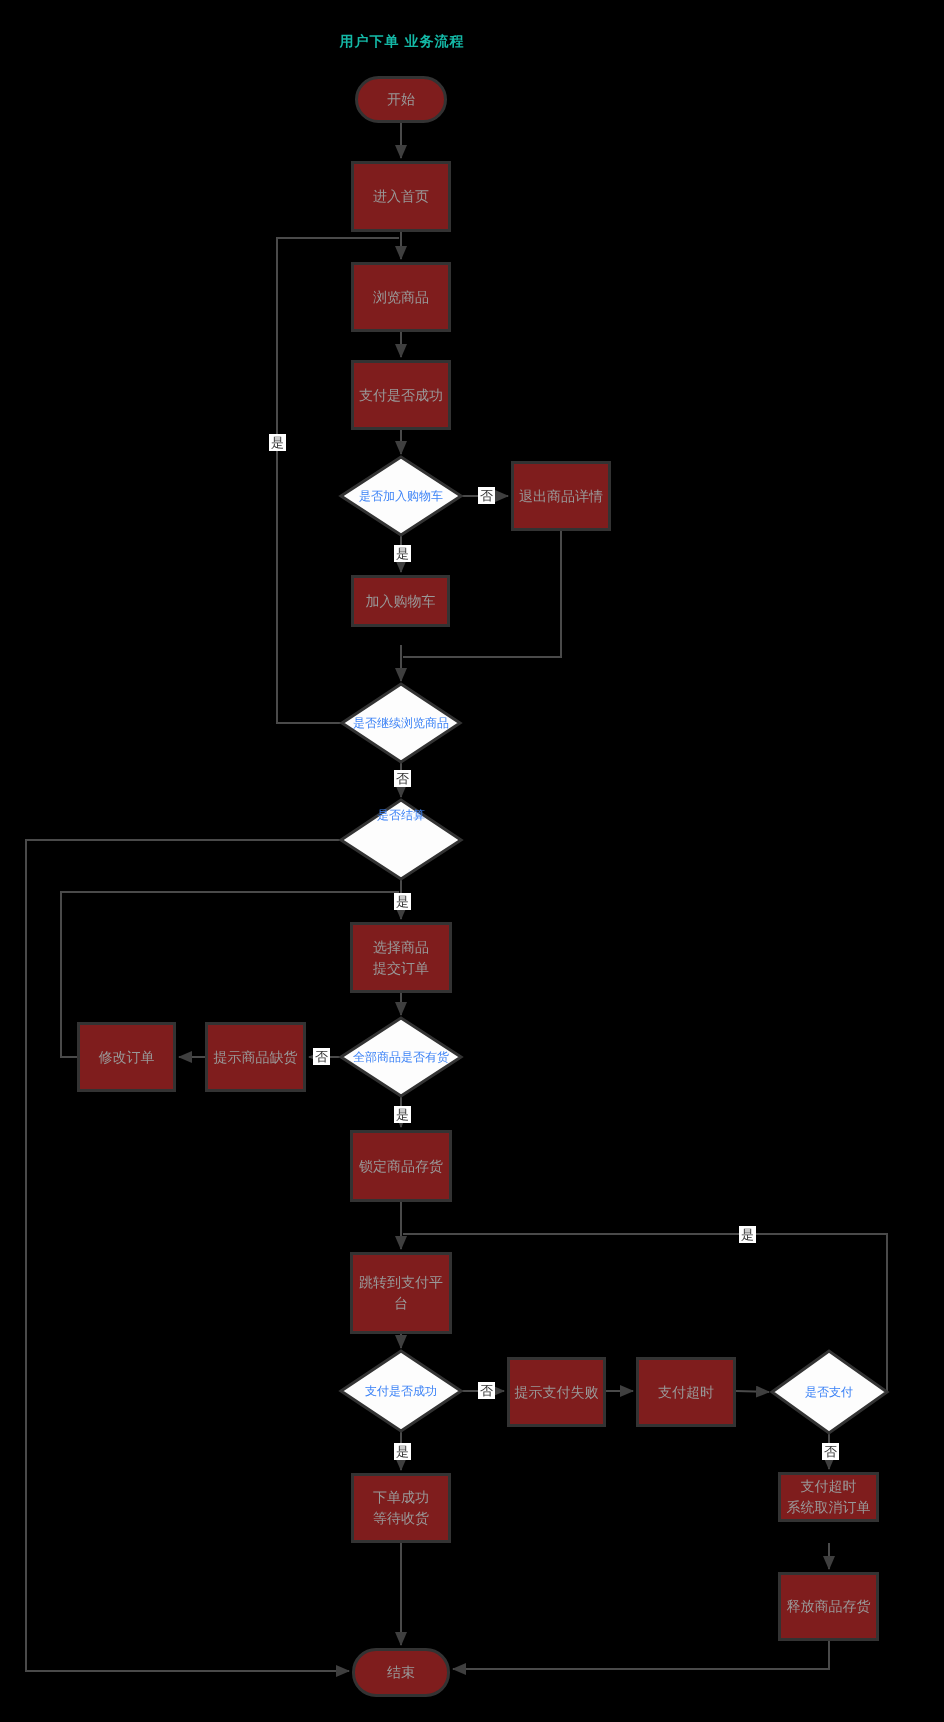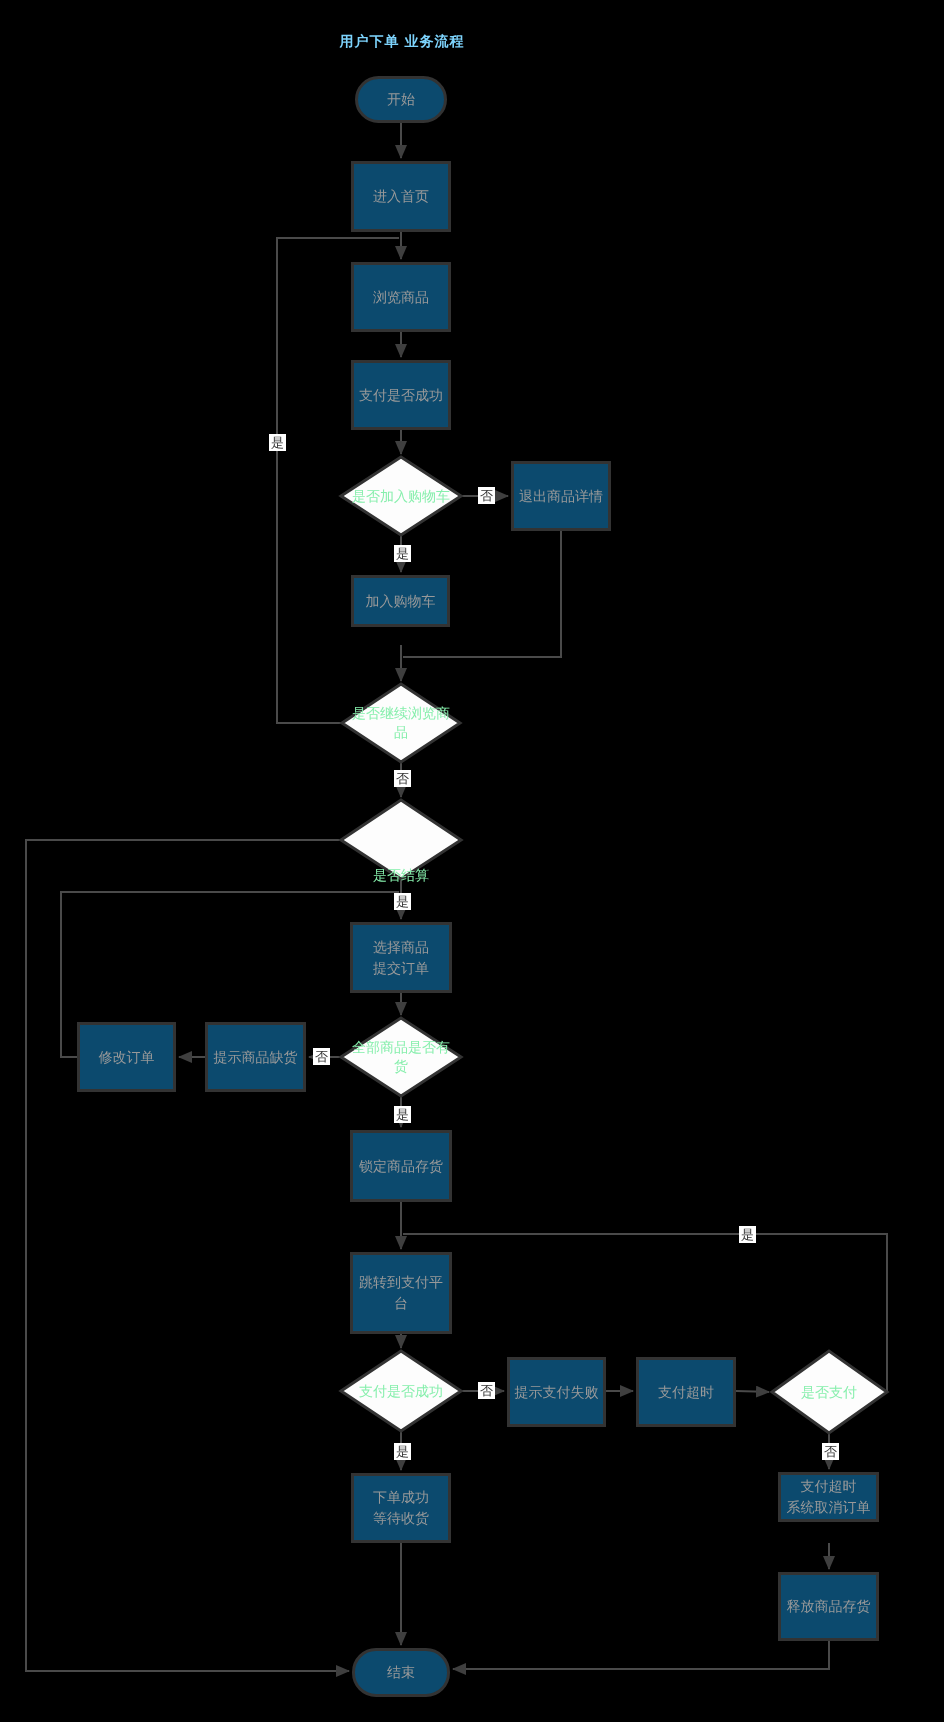--- a/index.html
+++ b/index.html
@@ -7,34 +7,34 @@
     position:relative;
     width:944px;height:1722px;
     background:#000;
     font-family:"Liberation Sans","DejaVu Sans",sans-serif;
     overflow:hidden;
   }
   .layer{position:absolute;left:0;top:0;}
   .title{
     position:absolute;left:300px;top:33px;width:204px;
     text-align:center;font-size:14px;font-weight:bold;
-    color:#7dd3fc;letter-spacing:1px;
+    color:#14b8a6;letter-spacing:1px;
   }
   .box{
     position:absolute;box-sizing:border-box;
-    background:#0c4a6e;border:3px solid #333;
+    background:#7f1d1d;border:3px solid #333;
     display:flex;align-items:center;justify-content:center;
     text-align:center;font-size:14px;color:#999;
     white-space:pre-line;line-height:1.5;
   }
   .pill{border-radius:24px;}
   .dtext{
     position:absolute;box-sizing:border-box;
     display:flex;align-items:center;justify-content:center;
-    text-align:center;font-size:14px;color:#86efac;line-height:1.35;
+    text-align:center;font-size:12px;color:#3b82f6;line-height:1.35;
     background:transparent;
   }
   .chip{
     position:absolute;background:#fff;color:#333;
     font-size:13px;line-height:17px;height:17px;
     padding:0 2px;text-align:center;
   }
 </style>
 </head>
 <body>
@@ -121,21 +121,21 @@
 
   <div class="box" style="left:778px;top:1572px;width:101px;height:69px;">释放商品存货</div>
 
   <div class="box" style="left:351px;top:1473px;width:100px;height:70px;">下单成功
 等待收货</div>
 
   <div class="box pill" style="left:352px;top:1648px;width:98px;height:49px;">结束</div>
 
   <div class="dtext" style="left:341px;top:457px;width:120px;height:78px;">是否加入购物车</div>
   <div class="dtext" style="left:346px;top:684px;width:110px;height:78px;">是否继续浏览商品</div>
-  <div class="dtext" style="left:341px;top:836px;width:120px;height:79px;">是否结算</div>
+  <div class="dtext" style="left:341px;top:776px;width:120px;height:79px;">是否结算</div>
   <div class="dtext" style="left:346px;top:1018px;width:110px;height:78px;">全部商品是否有货</div>
   <div class="dtext" style="left:341px;top:1351px;width:120px;height:80px;">支付是否成功</div>
   <div class="dtext" style="left:769px;top:1351px;width:120px;height:82px;">是否支付</div>
 
   <div class="chip" style="left:269px;top:434px;">是</div>
   <div class="chip" style="left:478px;top:487px;">否</div>
   <div class="chip" style="left:394px;top:545px;">是</div>
   <div class="chip" style="left:394px;top:770px;">否</div>
   <div class="chip" style="left:394px;top:893px;">是</div>
   <div class="chip" style="left:313px;top:1048px;">否</div>

